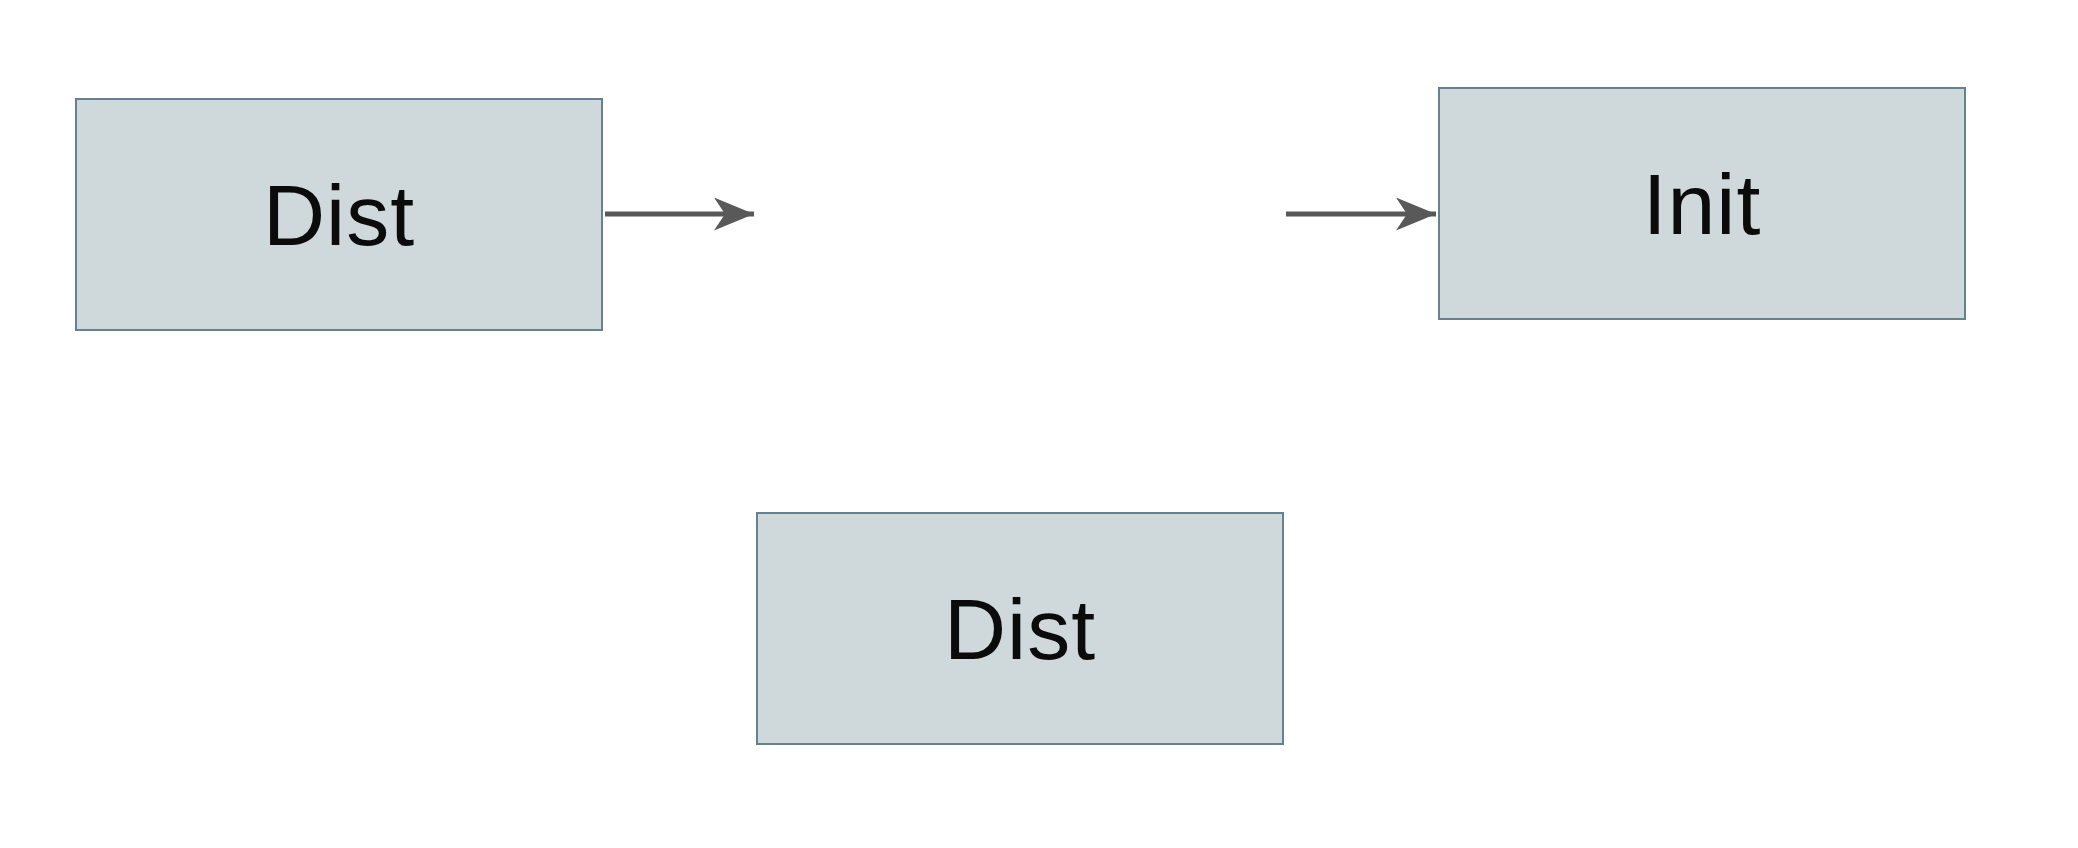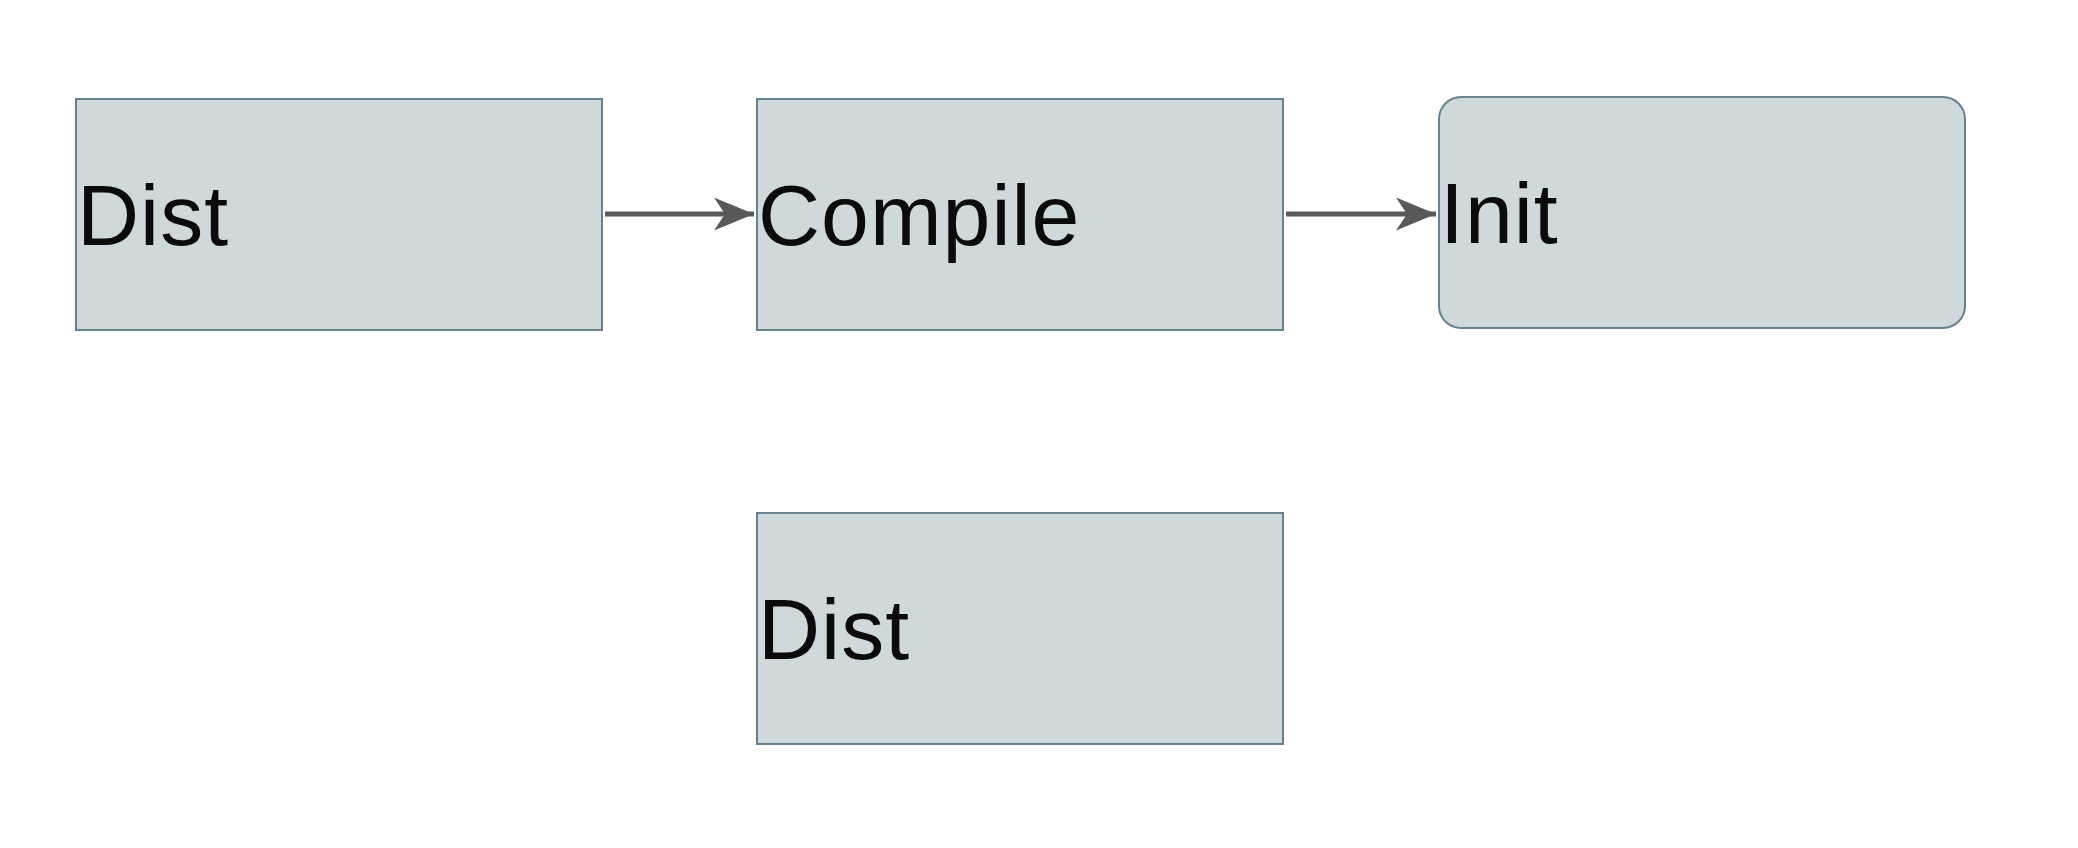--- a/index.html
+++ b/index.html
@@ -23,31 +23,32 @@
     overflow: hidden;
   }
   .node {
     position: absolute;
     width: 528px;
     height: 233px;
     background: var(--node-fill);
     border: 2px solid var(--node-border);
     display: flex;
     align-items: center;
+    justify-content: center;
   }
   .node-label {
     font-size: 86px;
     letter-spacing: 1px;
     color: var(--text-color);
     line-height: 1;
     white-space: nowrap;
   }
   #node-dist    { left: 75px;   top: 98px;  }
   #node-compile { left: 756px;  top: 98px;  }
-  #node-init    { left: 1438px; top: 96px; border-radius: 23px;  }
+  #node-init    { left: 1438px; top: 87px;  }
   #node-clean   { left: 756px;  top: 512px; }
   .connectors-layer {
     position: absolute;
     left: 0; top: 0;
     width: 2078px;
     height: 848px;
     pointer-events: none;
   }
   .connector {
     stroke: var(--arrow-color);
@@ -57,23 +58,20 @@
 </style>
 </head>
 <body>
 
 <div class="canvas">
 
   <div class="node" id="node-dist">
     <span class="node-label">Dist</span>
   </div>
 
-  <div class="node" id="node-compile">
-    <span class="node-label">Compile</span>
-  </div>
 
   <div class="node" id="node-init">
     <span class="node-label">Init</span>
   </div>
 
   <div class="node" id="node-clean">
     <span class="node-label">Dist</span>
   </div>
 
   <svg class="connectors-layer" viewBox="0 0 2078 848" xmlns="http://www.w3.org/2000/svg">

